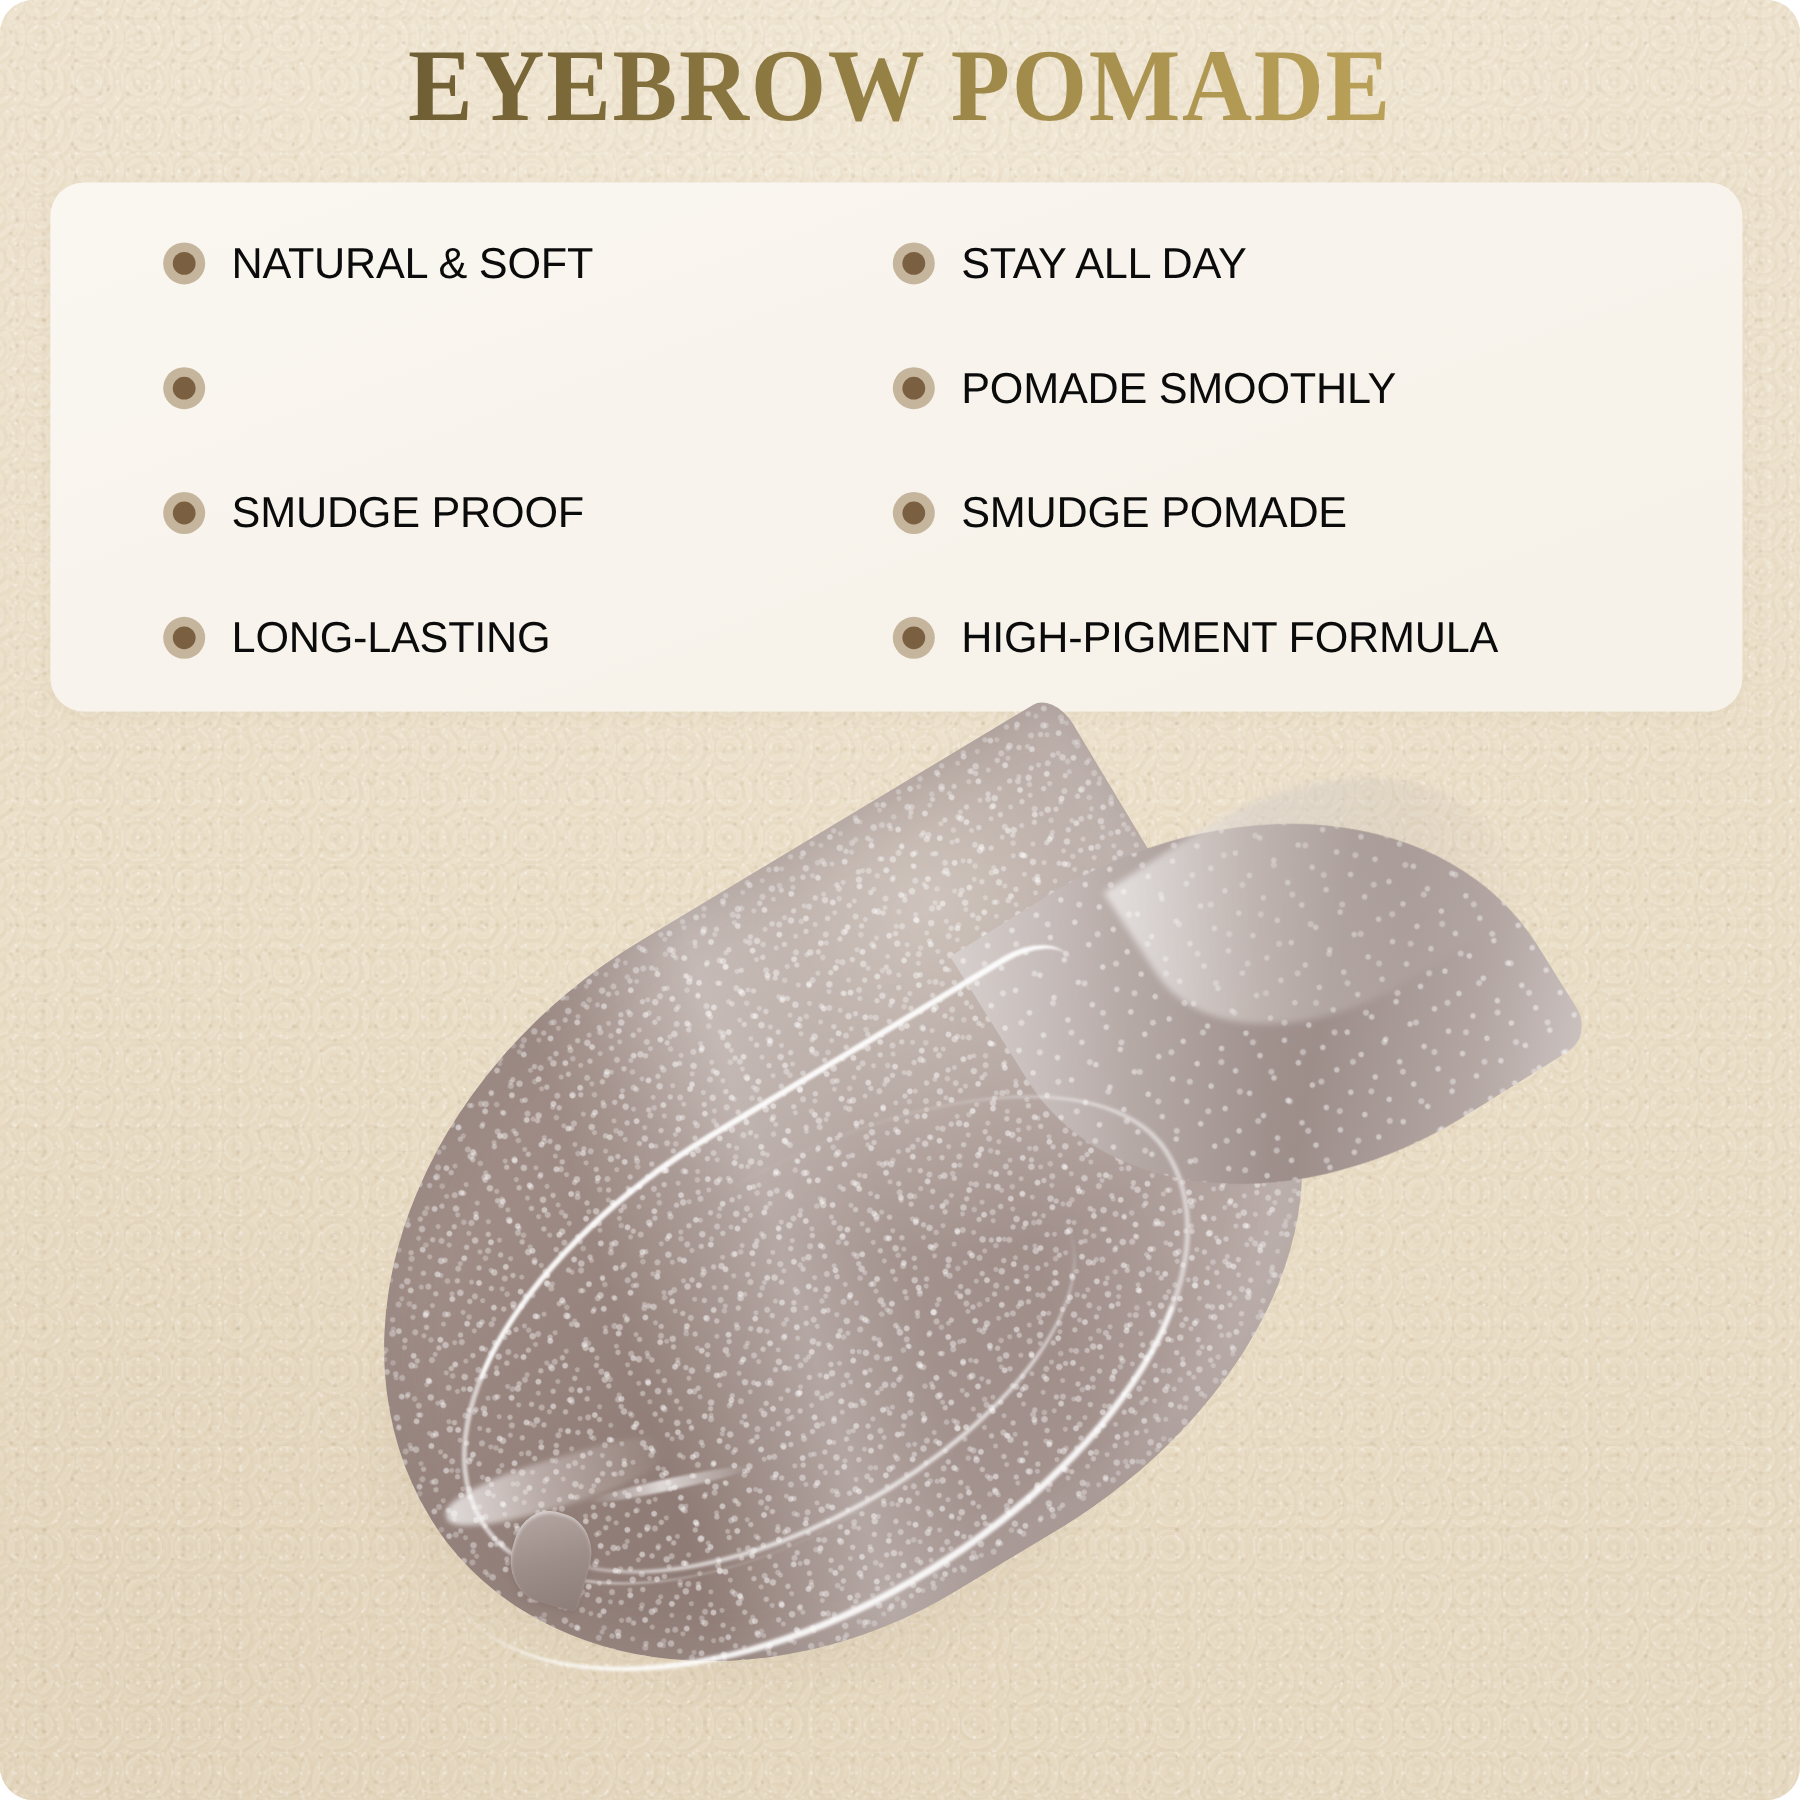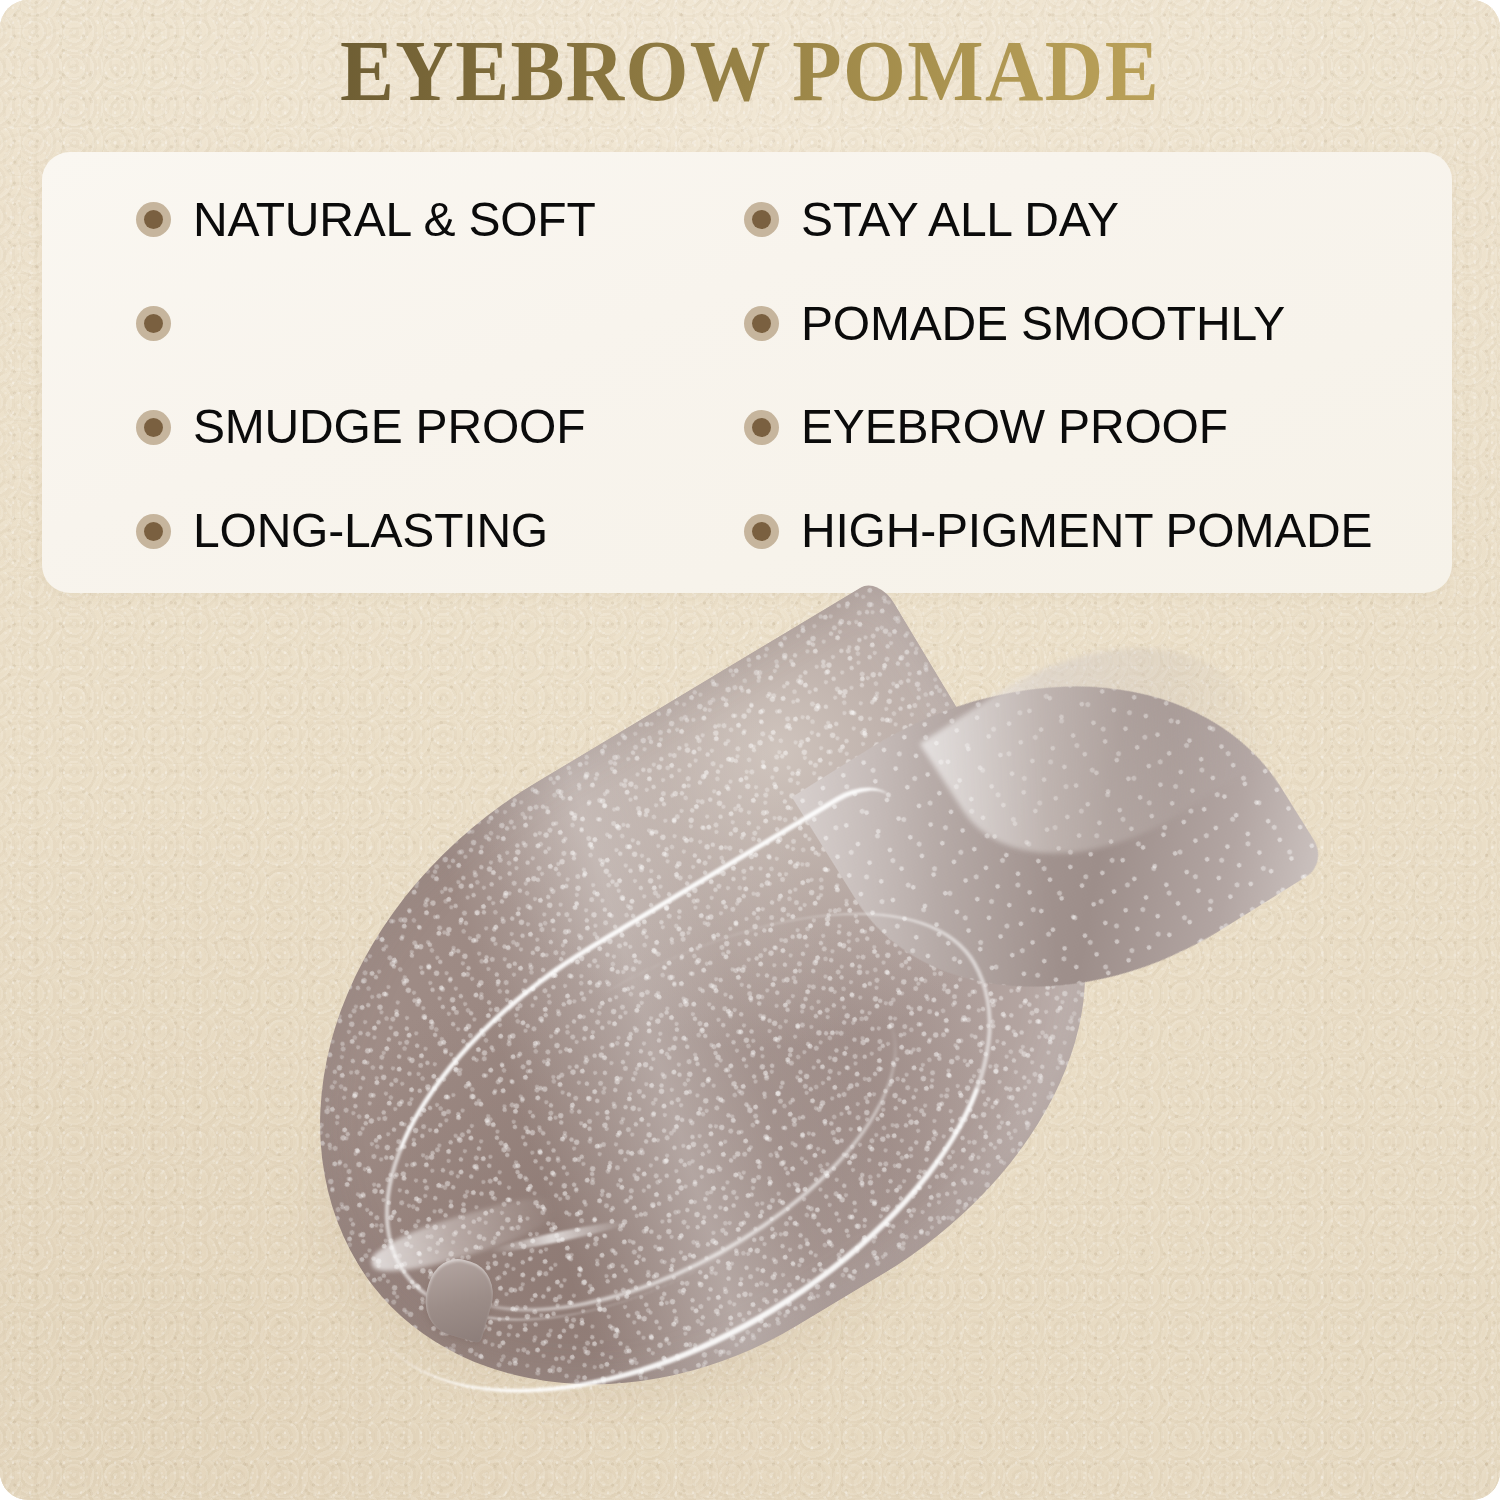--- a/index.html
+++ b/index.html
@@ -131,21 +131,21 @@
   .bullet::after {
     content: "";
     width: 19px;
     height: 19px;
     border-radius: 50%;
     background: #7a6040;
   }
   .feature-label {
     font-family: "Liberation Sans", sans-serif;
     font-weight: 400;
-    font-size: 48px;
+    font-size: 36px;
     line-height: 1;
     color: #0b0b0b;
     white-space: nowrap;
     letter-spacing: -0.2px;
   }
 
   
   #swatch-area {
     position: absolute;
     left: 0;
@@ -340,30 +340,30 @@
         <span class="bullet"></span>
         <span class="feature-label">POMADE SMOOTHLY</span>
       </div>
 
       <div class="feature-item col-left">
         <span class="bullet"></span>
         <span class="feature-label">SMUDGE PROOF</span>
       </div>
       <div class="feature-item col-right">
         <span class="bullet"></span>
-        <span class="feature-label">EYEBROW PROOF</span>
+        <span class="feature-label">SMUDGE POMADE</span>
       </div>
 
       <div class="feature-item col-left">
         <span class="bullet"></span>
         <span class="feature-label">LONG-LASTING</span>
       </div>
       <div class="feature-item col-right">
         <span class="bullet"></span>
-        <span class="feature-label">HIGH-PIGMENT POMADE</span>
+        <span class="feature-label">HIGH-PIGMENT FORMULA</span>
       </div>
 
     </div>
   </div>
 
   <div id="swatch-area">
     <div id="swatch-wrap">
       <div class="sw-shadow"></div>
       <div class="sw-body"></div>
       <div class="sw-tip"></div>

